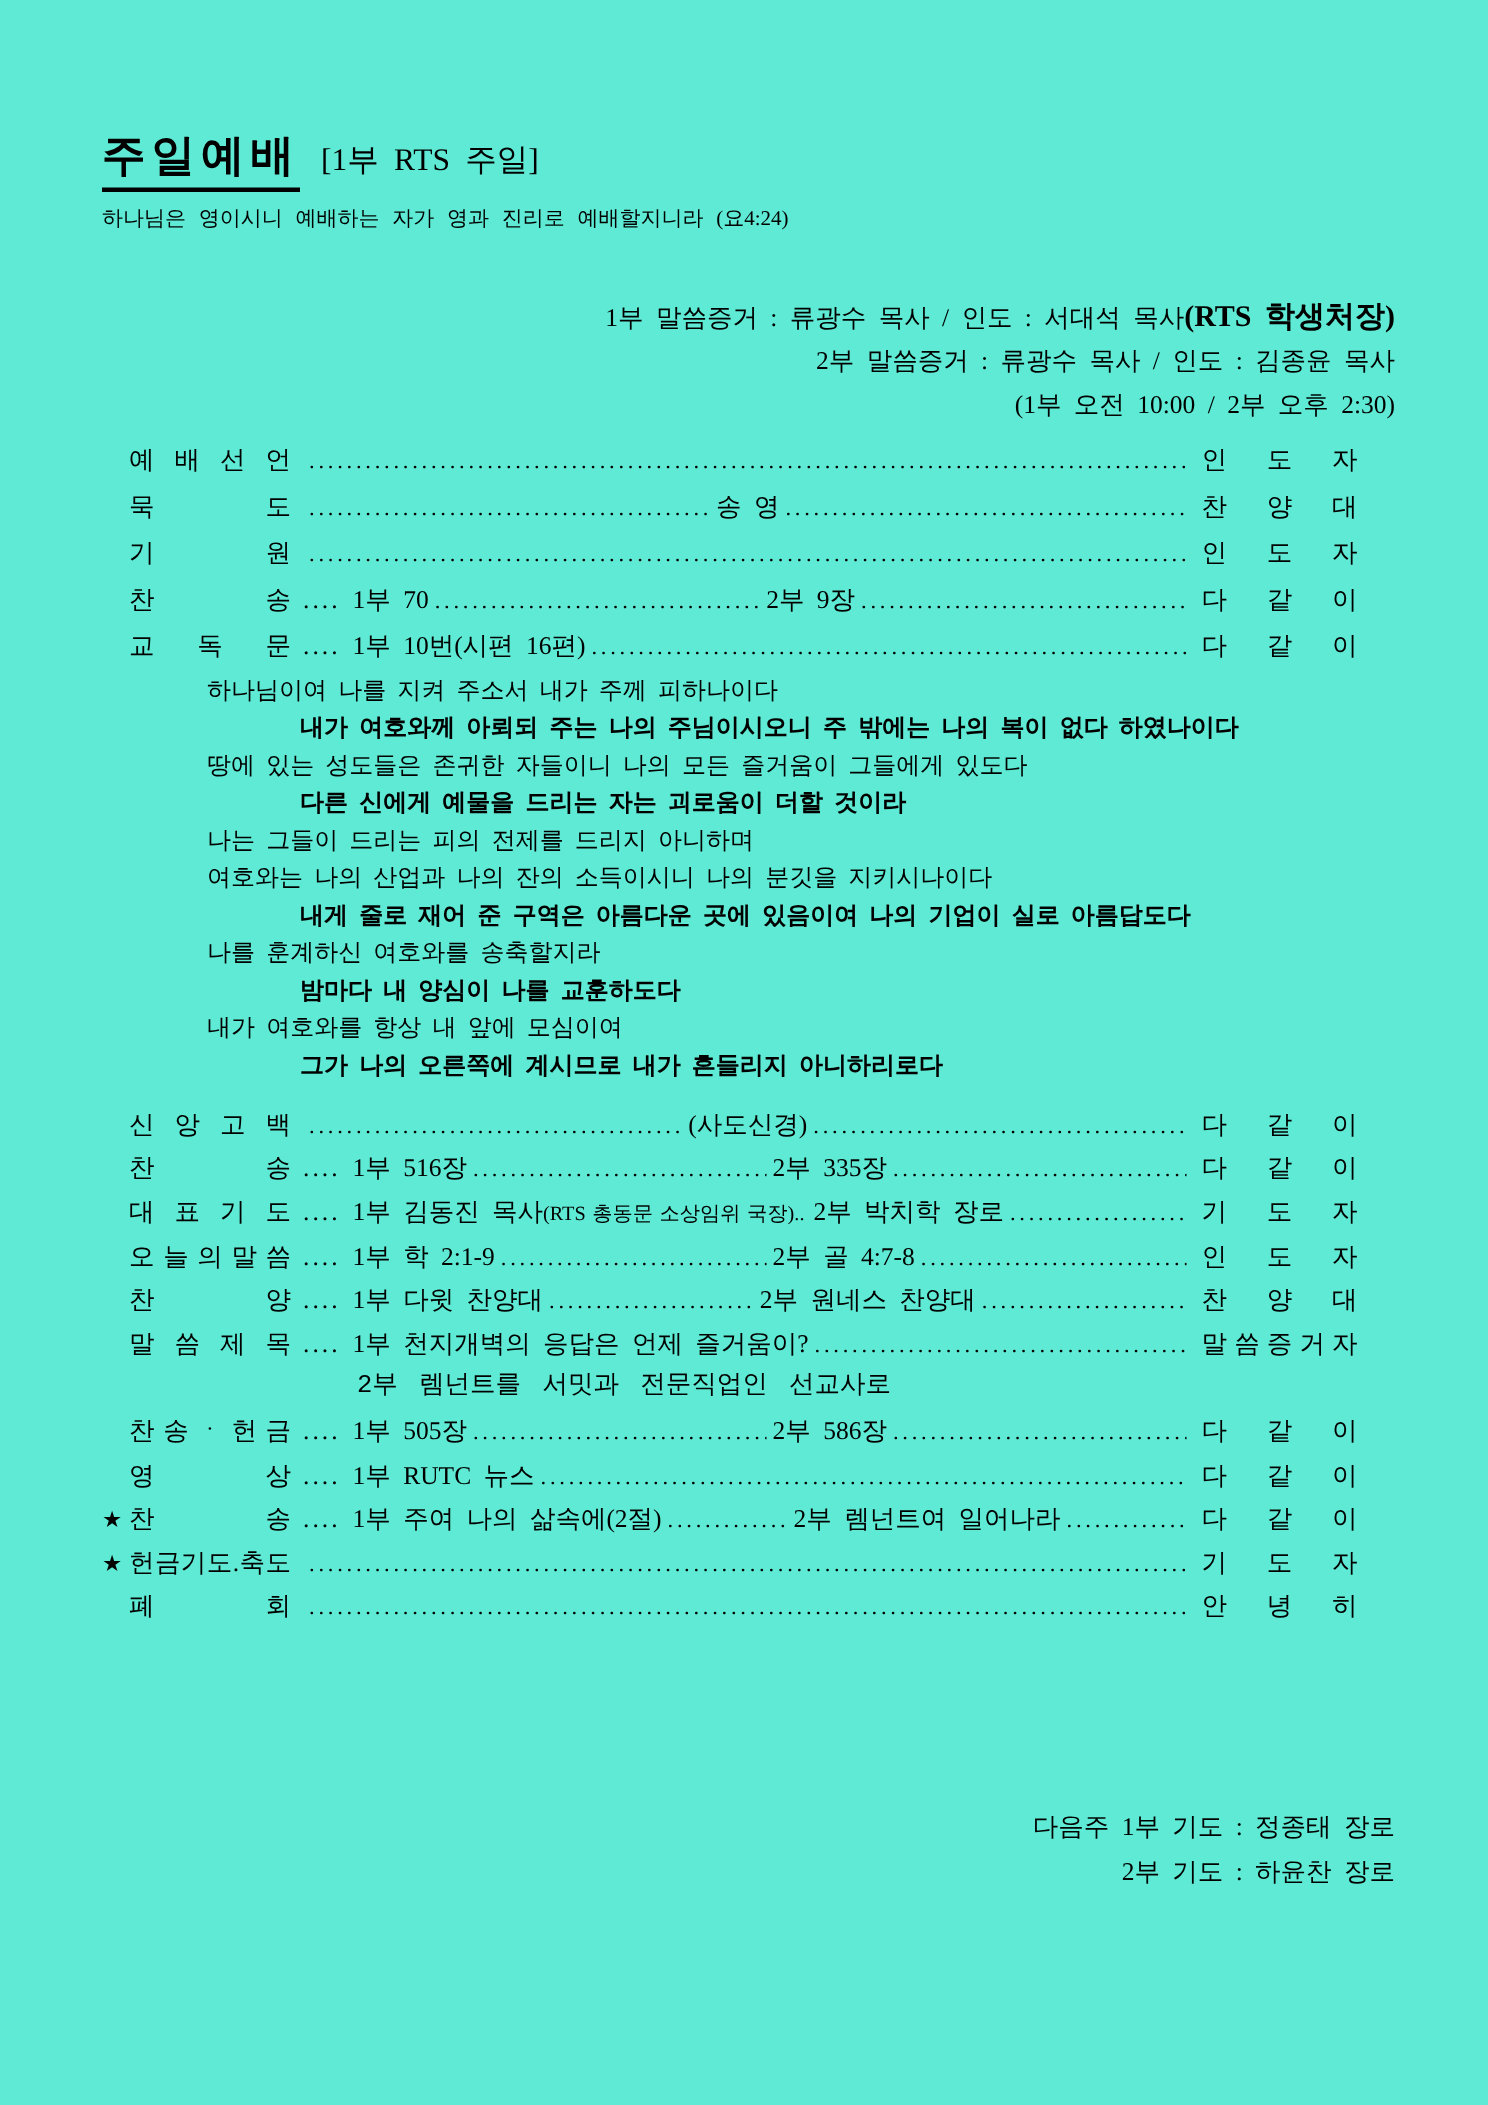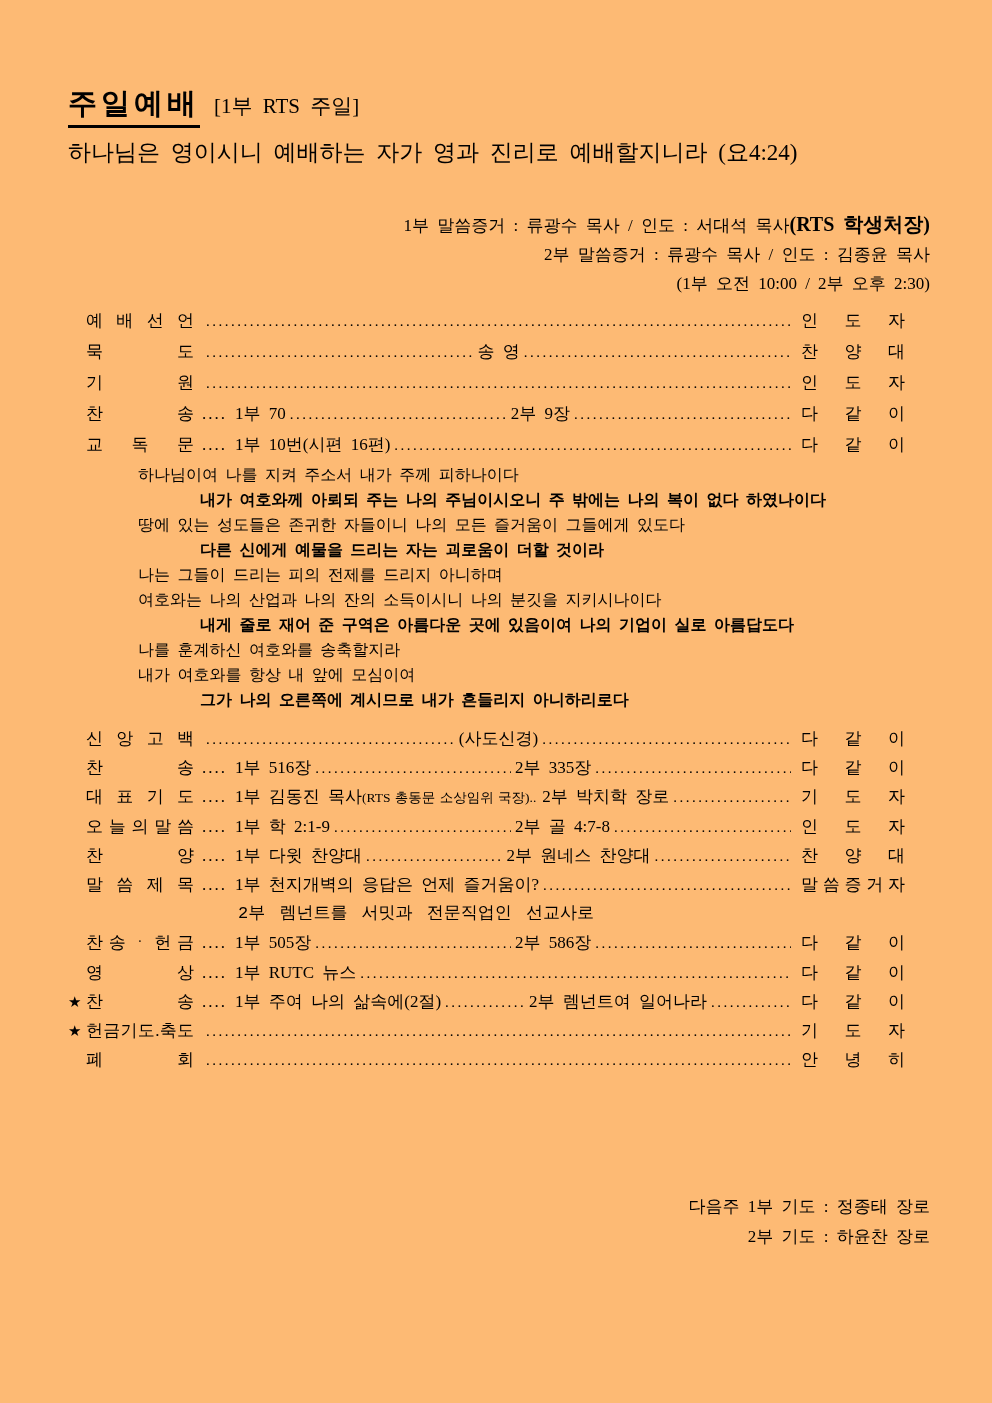--- a/index.html
+++ b/index.html
@@ -1,24 +1,24 @@
 <!DOCTYPE html>
 <html><head>
 <meta charset="utf-8">
 <style>
   html,body{margin:0;padding:0;background:#fff;}
   body{width:992px;height:1403px;overflow:hidden;color:#000;
        font-family:"Liberation Serif","DejaVu Serif",serif;font-size:17px;}
-  .page{box-sizing:border-box;width:992px;height:1403px;padding:84px 62px 0 68px;background:#fdba74;}
+  .page{box-sizing:border-box;width:992px;height:1403px;padding:84px 62px 0 68px;background:#5eead4;}
 
   
   .hdr-line{display:flex;align-items:baseline;gap:14px;}
   .title{font-size:29px;font-weight:bold;letter-spacing:4px;border-bottom:3px solid #000;padding-bottom:1px;}
   .title-tag{font-size:21px;word-spacing:5px;}
-  .subtitle{margin-top:9px;font-size:23px;word-spacing:5px;}
+  .subtitle{margin-top:9px;font-size:14px;word-spacing:5px;}
 
   
   .info{margin-top:42px;text-align:right;line-height:29px;word-spacing:4px;}
   .info .small{font-size:20px;font-weight:bold;}
 
   .note{margin-top:8px;padding-left:7px;word-spacing:3px;}
 
   
   .order{padding-right:25px;}
   #order1{margin-top:7px;}
@@ -116,20 +116,21 @@
 
   <div class="psalm" id="psalm">
       <div class="psalm-line">하나님이여 나를 지켜 주소서 내가 주께 피하나이다</div>
       <div class="psalm-line bold">내가 여호와께 아뢰되 주는 나의 주님이시오니 주 밖에는 나의 복이 없다 하였나이다</div>
       <div class="psalm-line">땅에 있는 성도들은 존귀한 자들이니 나의 모든 즐거움이 그들에게 있도다</div>
       <div class="psalm-line bold">다른 신에게 예물을 드리는 자는 괴로움이 더할 것이라</div>
       <div class="psalm-line">나는 그들이 드리는 피의 전제를 드리지 아니하며</div>
       <div class="psalm-line">여호와는 나의 산업과 나의 잔의 소득이시니 나의 분깃을 지키시나이다</div>
       <div class="psalm-line bold">내게 줄로 재어 준 구역은 아름다운 곳에 있음이여 나의 기업이 실로 아름답도다</div>
       <div class="psalm-line">나를 훈계하신 여호와를 송축할지라</div>
+      <div class="psalm-line bold">밤마다 내 양심이 나를 교훈하도다</div>
       <div class="psalm-line">내가 여호와를 항상 내 앞에 모심이여</div>
       <div class="psalm-line bold">그가 나의 오른쪽에 계시므로 내가 흔들리지 아니하리로다</div>
     </div>
 
   <div class="order" id="order2">
       <div class="order-row">
         <span class="star-slot"></span>
         <span class="order-label"><span>신</span><span>앙</span><span>고</span><span>백</span></span>
         <span class="row-mid">
           <span class="leader">............................................................................................................................................................................................................................</span>

